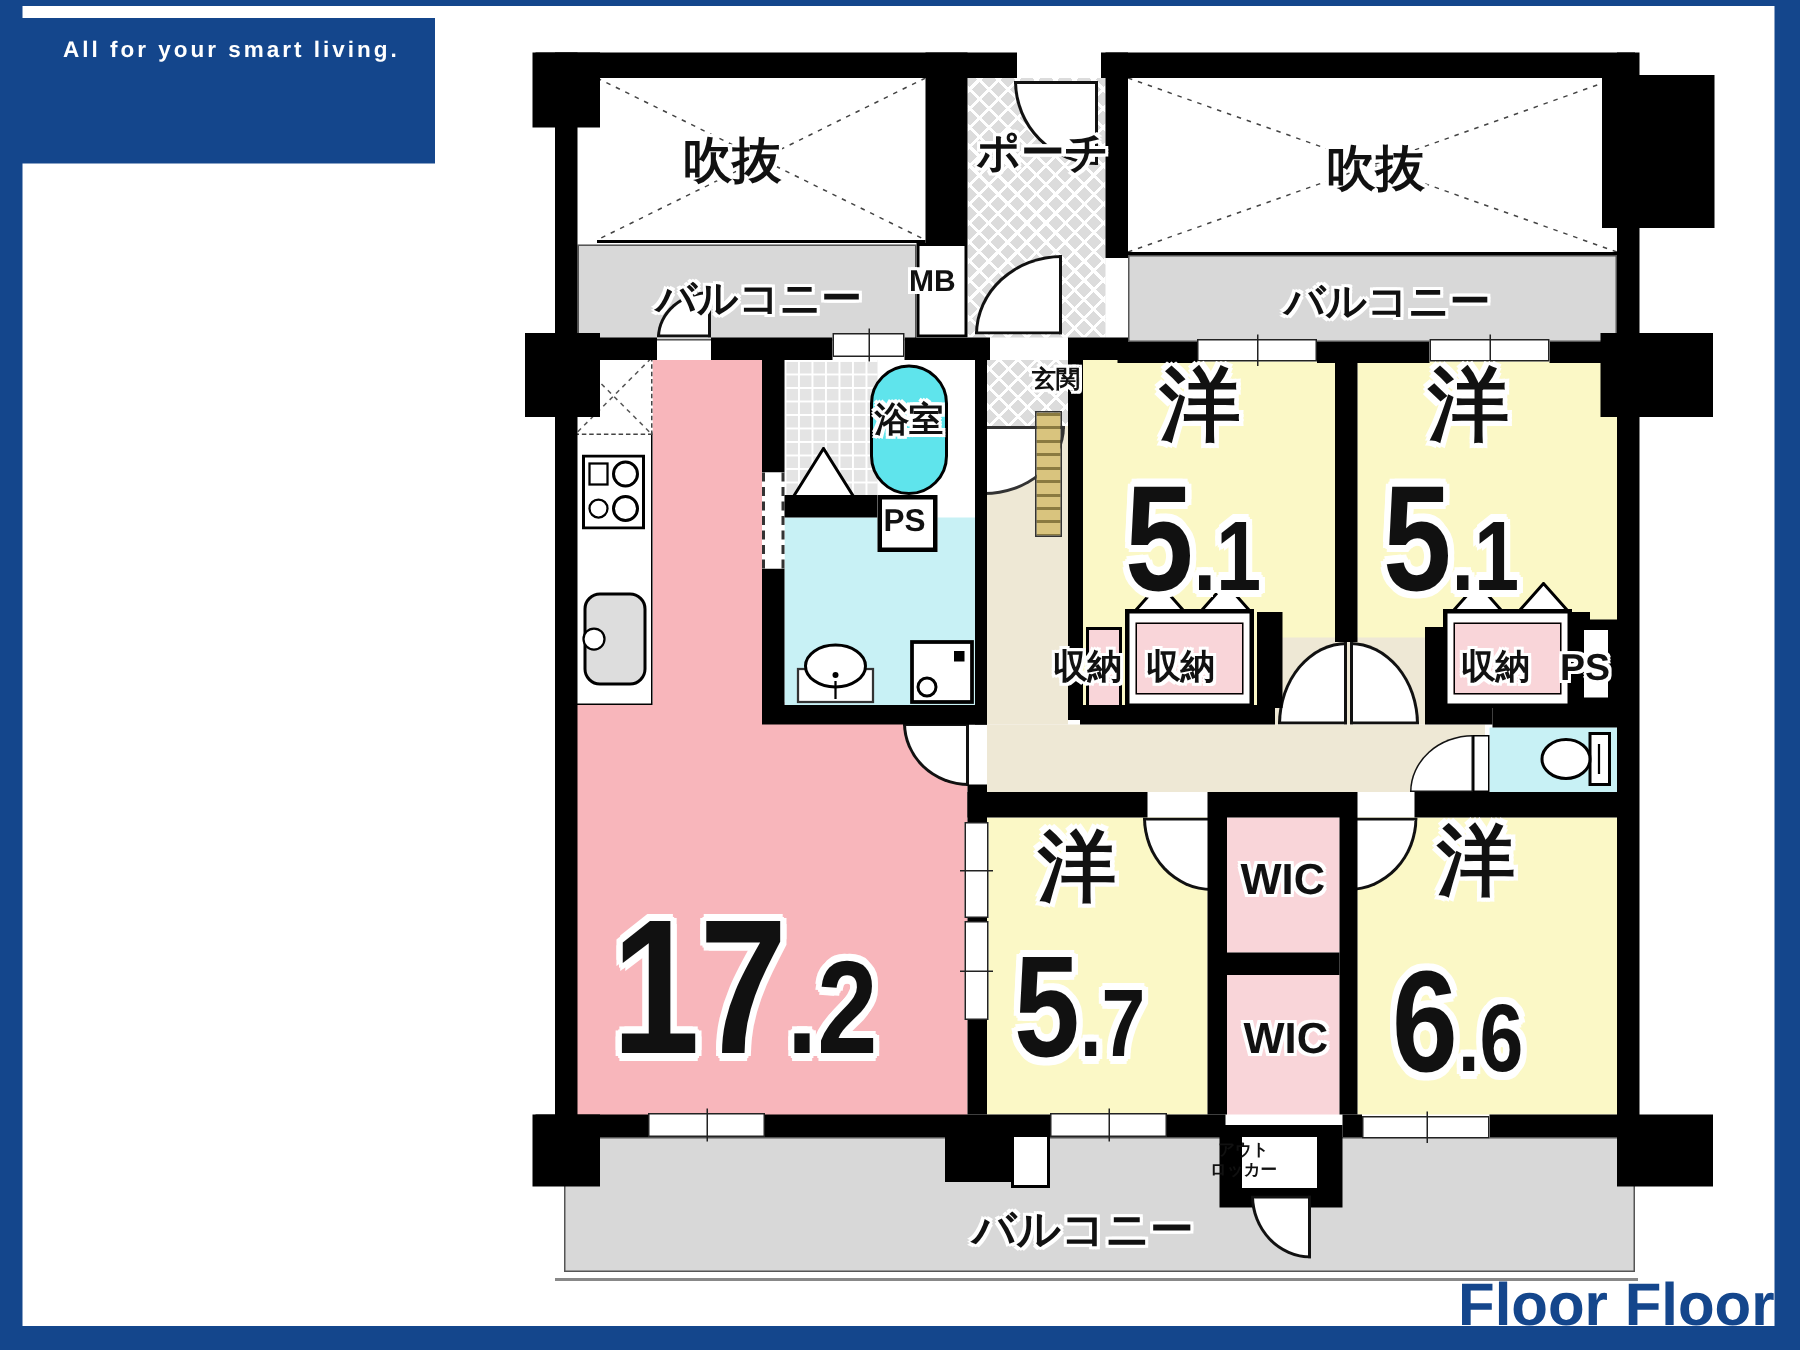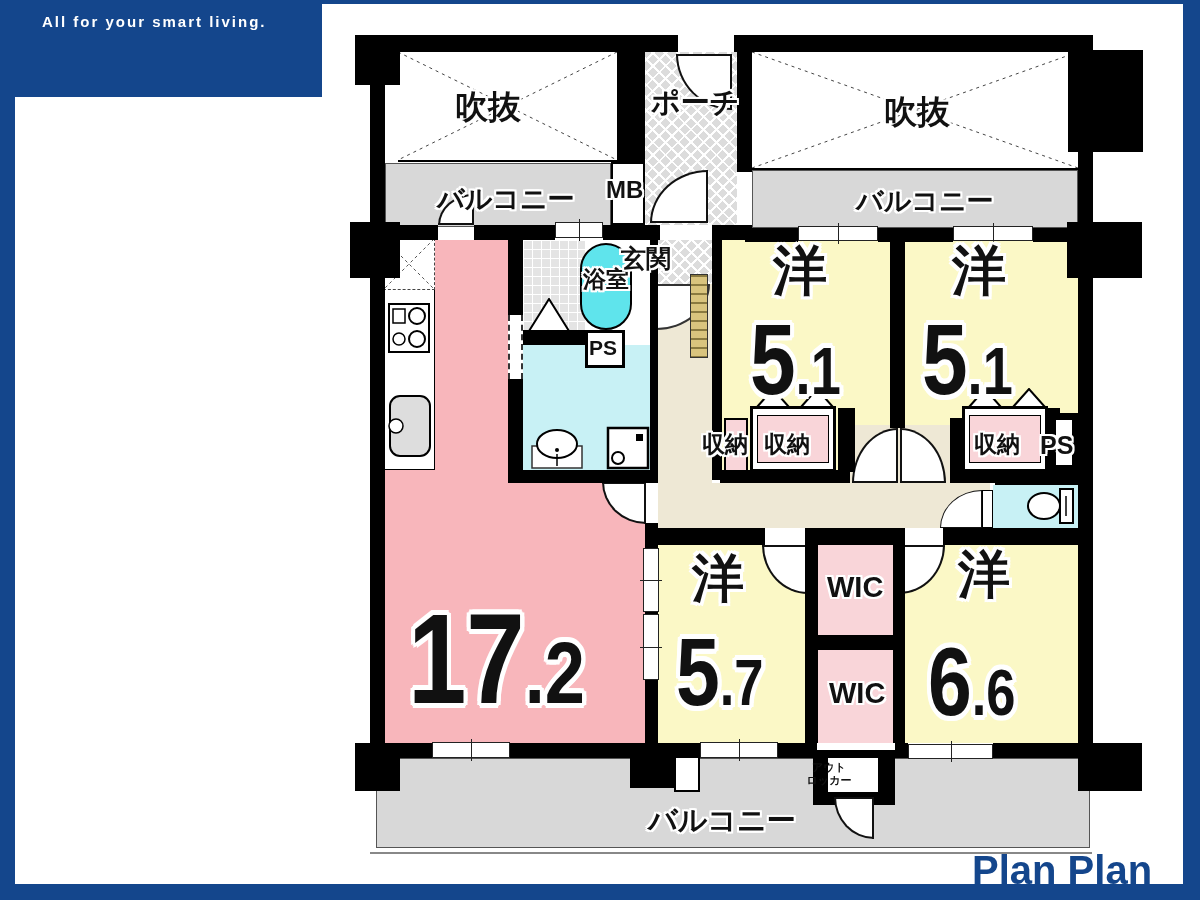--- a/index.html
+++ b/index.html
@@ -238,23 +238,23 @@
   <div class="whitebox" style="left:826px;top:756px;width:54px;height:38px;border-width:2px"></div>
   <div class="small2" style="left:802px;top:761px;width:54px"><span>アウト</span><br><span>ロッカー</span></div>
   <div class="arc" style="left:834px;top:797px;width:40px;height:42px;border-radius:0 0 0 100%"></div>
 
   <div class="lbl h2" style="left:455px;top:90px;font-size:33px">吹抜</div>
   <div class="lbl h2" style="left:884px;top:95px;font-size:33px">吹抜</div>
   <div class="lbl h2" style="left:651px;top:88px;font-size:29px">ポーチ</div>
   <div class="lbl h2" style="left:437px;top:186px;font-size:27px">バルコニー</div>
   <div class="lbl h2" style="left:856px;top:188px;font-size:27px">バルコニー</div>
   <div class="lbl h2" style="left:648px;top:806px;font-size:29px">バルコニー</div>
-  <div class="lbl h2" style="left:606px;top:178px;font-size:24px">MB</div>
+  <div class="lbl h2" style="left:606px;top:178px;font-size:20px">MB</div>
   <div class="lbl h2" style="left:583px;top:268px;font-size:23px">浴室</div>
-  <div class="lbl h2" style="left:621px;top:246px;font-size:25px">玄関</div>
+  <div class="lbl h2" style="left:688px;top:246px;font-size:16px">玄関</div>
   <div class="lbl h2" style="left:589px;top:337px;font-size:21px">PS</div>
   <div class="lbl h2" style="left:1040px;top:433px;font-size:25px">PS</div>
   <div class="lbl h2" style="left:702px;top:433px;font-size:23px">収納</div>
   <div class="lbl h2" style="left:764px;top:433px;font-size:23px">収納</div>
   <div class="lbl h2" style="left:974px;top:433px;font-size:23px">収納</div>
   <div class="lbl h2" style="left:827px;top:573px;font-size:29px">WIC</div>
   <div class="lbl h2" style="left:829px;top:679px;font-size:29px">WIC</div>
 
   <div class="lbl h3" style="left:773px;top:243px;font-size:54px">洋</div>
   <div class="size" style="left:750px;top:302px">
@@ -278,18 +278,18 @@
   </div>
   <div class="size" style="left:408px;top:585px">
     <span style="font-size:128px" class="h4">17</span>
       <span style="font-size:88px" class="h4">.2</span>
   </div>
 
   <div class="abs blue" style="left:0;top:0;width:1200px;height:4px"></div>
   <div class="abs blue" style="left:0;top:0;width:15px;height:900px"></div>
   <div class="abs blue" style="left:1183px;top:0;width:17px;height:900px"></div>
   <div class="abs blue" style="left:0;top:884px;width:1200px;height:16px"></div>
-  <div class="abs blue" style="left:0;top:0;width:322px;height:97px">
+  <div class="abs blue" style="left:0;top:12px;width:290px;height:97px">
     <div class="logo-tag">All for your smart living.</div>
   </div>
-  <div class="fp">Plan Plan</div>
+  <div class="fp">Floor Floor</div>
 
 </div>
 
 </body></html>

